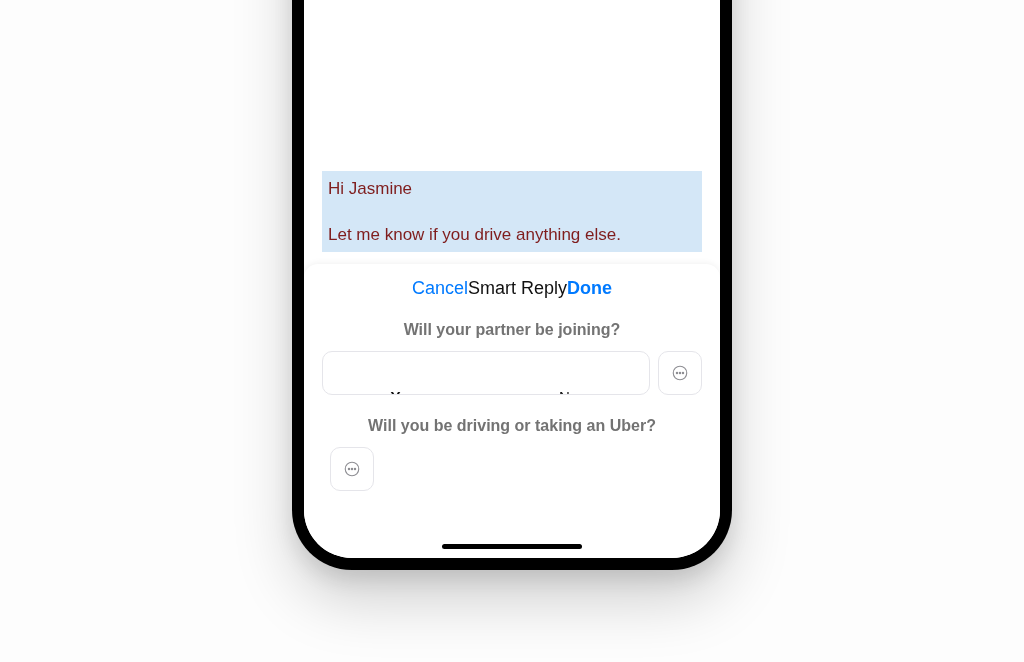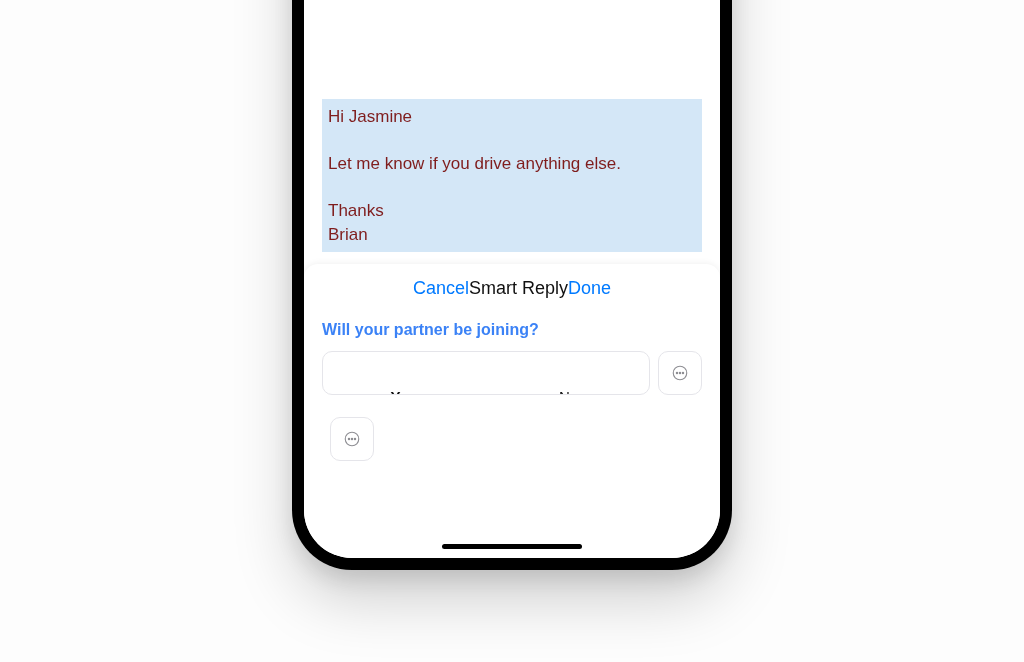--- a/index.html
+++ b/index.html
@@ -82,32 +82,33 @@
     }
     .sheet-cancel, .sheet-done {
       font-size: 18px;
       color: #007aff;
       cursor: pointer;
       background: none;
       border: none;
       font-family: inherit;
       padding: 0;
     }
-    .sheet-done { font-weight: 400; }
+    .sheet-done { font-weight: 700; }
     .sheet-title {
       font-size: 18px;
       font-weight: 400;
       color: #111;
     }
     .question-block { margin-bottom: 22px; }
     .question-text {
       font-size: 16px;
       font-weight: 700;
-      color: #3b82f6;
+      color: #737373;
       margin-bottom: 12px;
+      text-align: center;
     }
     .seg-row {
       display: flex;
       align-items: stretch;
       gap: 0;
     }
     .seg-control {
       flex: 1 1 auto;
       display: flex;
       background: #fff;
@@ -164,24 +165,20 @@
 
 <div class="canvas">
   <div class="phone">
     <div class="phone-inner">
       <div class="screen">
 
         <div class="email-area">
           <div class="email-highlight">
             <div class="para">Hi Jasmine</div>
             <div class="para">Let me know if you drive anything else.</div>
-            <div>
-              <div>Thanks</div>
-              <span class="sign-name">Brian</span>
-            </div>
           </div>
         </div>
 
         <div class="sheet">
           <div class="sheet-header">
             <button class="sheet-cancel">Cancel</button>
             <div class="sheet-title">Smart Reply</div>
             <button class="sheet-done">Done</button>
           </div>
 
@@ -197,20 +194,21 @@
                   <circle cx="12" cy="12" r="9"></circle>
                   <circle cx="8" cy="12" r="0.9" fill="#8e8e93"></circle>
                   <circle cx="12" cy="12" r="0.9" fill="#8e8e93"></circle>
                   <circle cx="16" cy="12" r="0.9" fill="#8e8e93"></circle>
                 </svg>
               </button>
             </div>
           </div>
 
           <div class="question-block">
+            <div class="question-text">Will you be driving or taking an Uber?</div>
             <div class="seg-row">
               <button class="more-btn">
                 <svg viewBox="0 0 24 24" fill="none" stroke="#8e8e93" stroke-width="1.5">
                   <circle cx="12" cy="12" r="9"></circle>
                   <circle cx="8" cy="12" r="0.9" fill="#8e8e93"></circle>
                   <circle cx="12" cy="12" r="0.9" fill="#8e8e93"></circle>
                   <circle cx="16" cy="12" r="0.9" fill="#8e8e93"></circle>
                 </svg>
               </button>
             </div>

